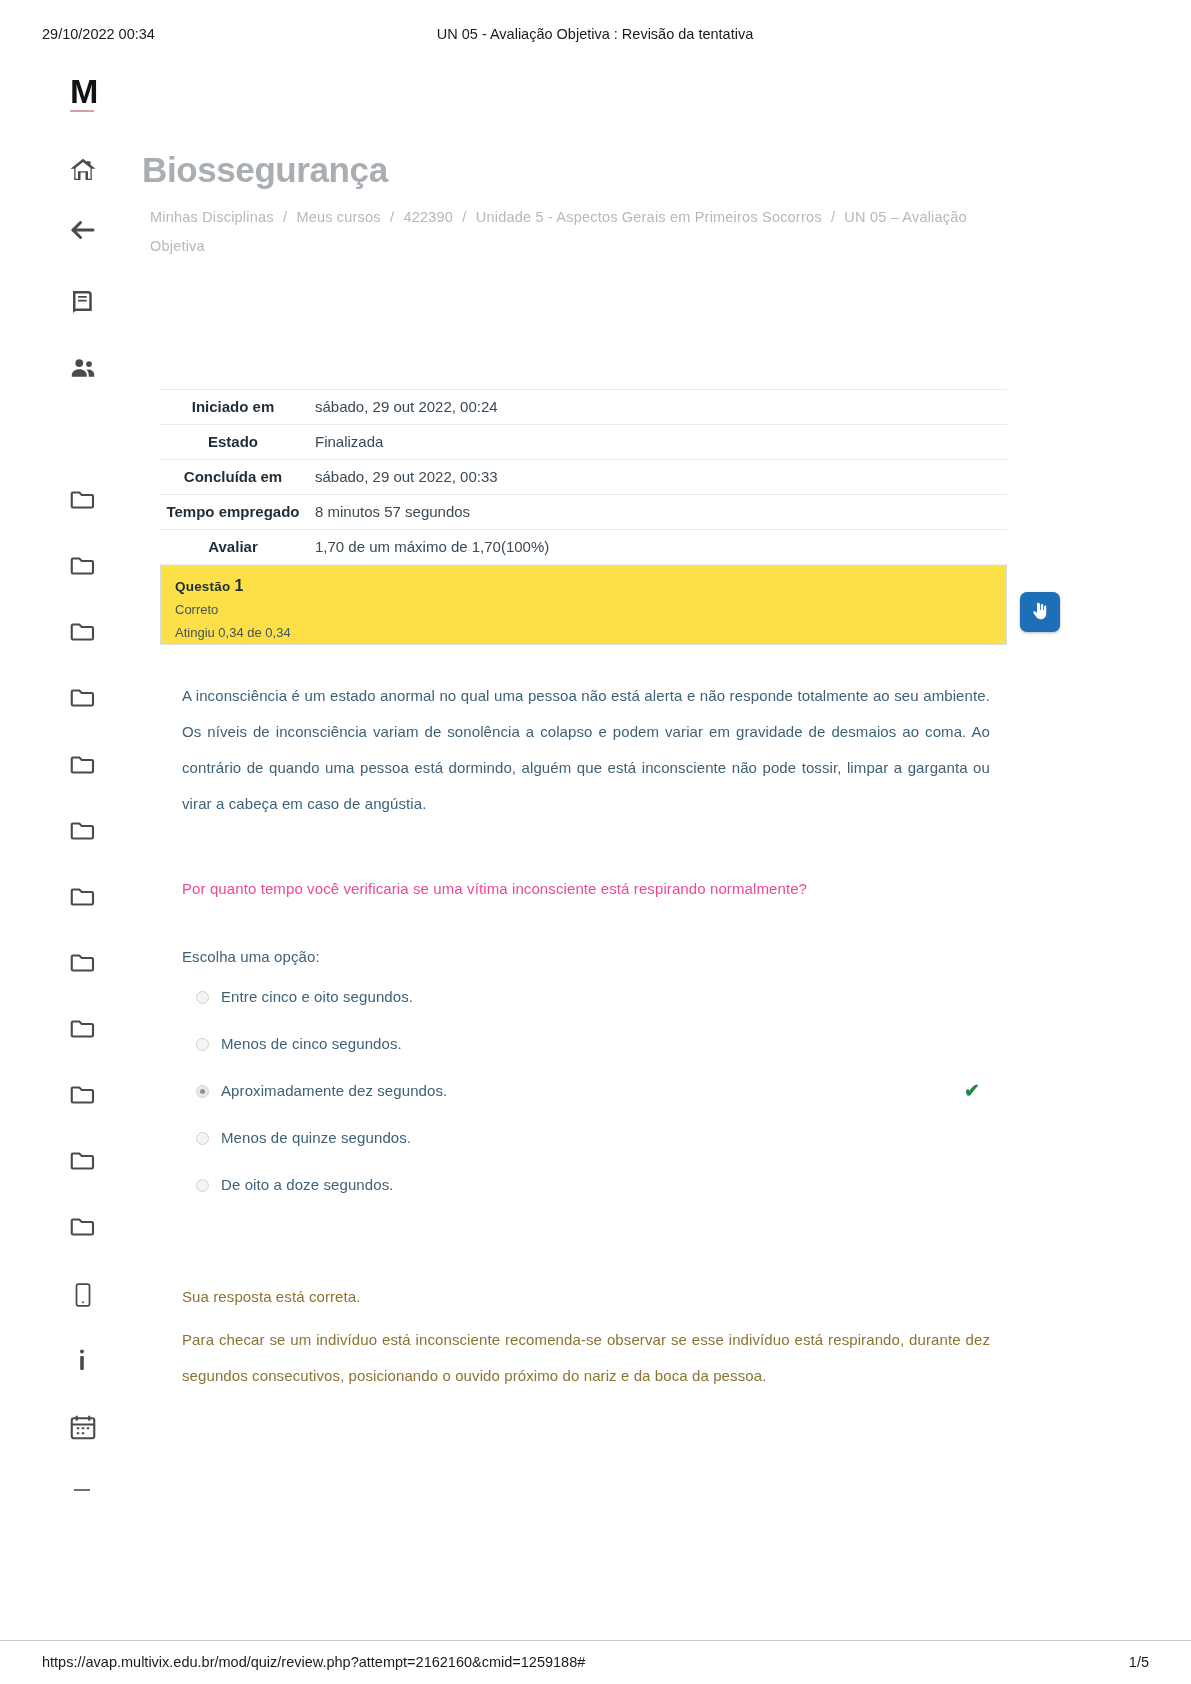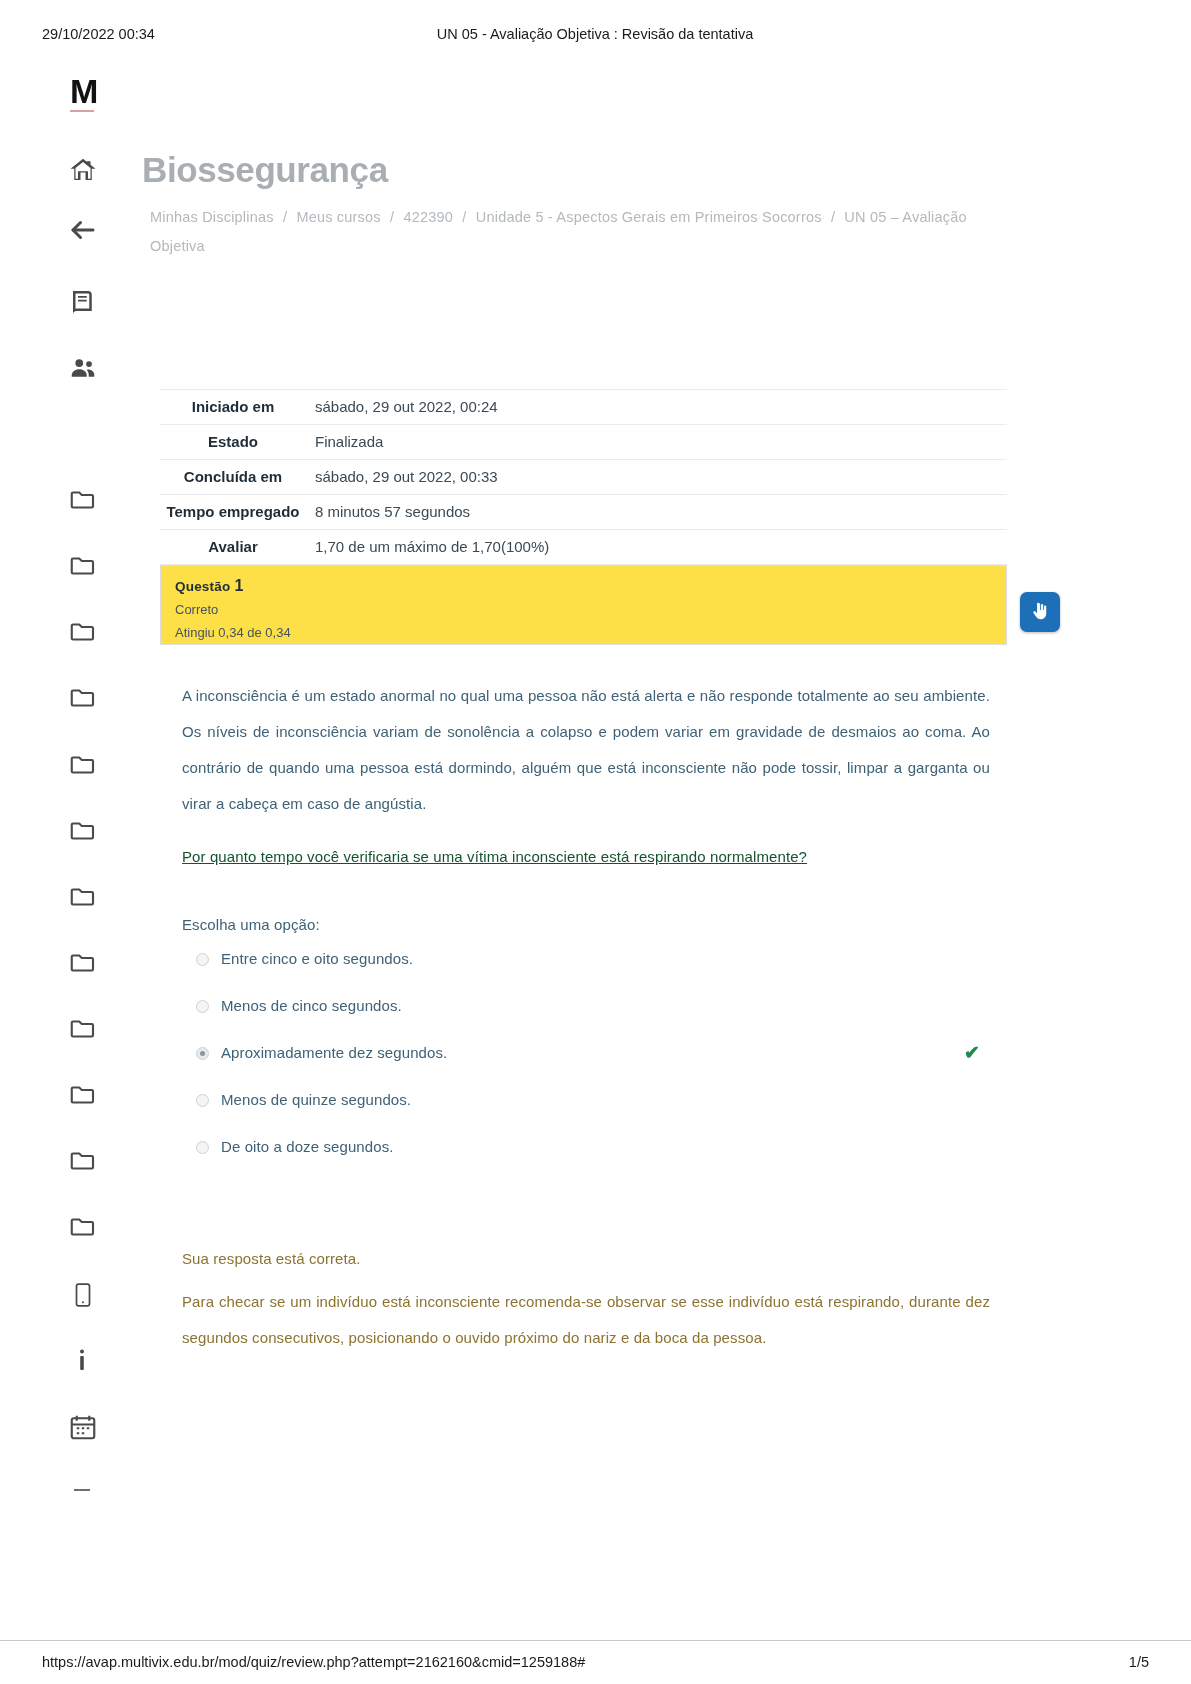--- a/index.html
+++ b/index.html
@@ -197,35 +197,34 @@
     width: 808px;
   }
   .qtext {
     font-size: 15px;
     color: #3e6176;
     line-height: 36px;
     text-align: justify;
     letter-spacing: 0.1px;
   }
   .qprompt {
-    margin-top: 20px;
-    font-size: 15px;
-    color: #14532d;
+    margin-top: 52px;
+    font-size: 15px;
+    color: #ec4899;
     line-height: 30px;
     letter-spacing: 0.1px;
-    text-decoration: underline;
   }
   .choose-label {
     margin-top: 44px;
     font-size: 15px;
     color: #3e6176;
     letter-spacing: 0.1px;
   }
 
-  .answers { margin-top: 16px; position: relative; }
+  .answers { margin-top: 22px; position: relative; }
   .ans {
     position: relative;
     display: flex;
     align-items: flex-start;
     height: 47px;
   }
   .radio {
     flex: 0 0 auto;
     width: 13px;
     height: 13px;

